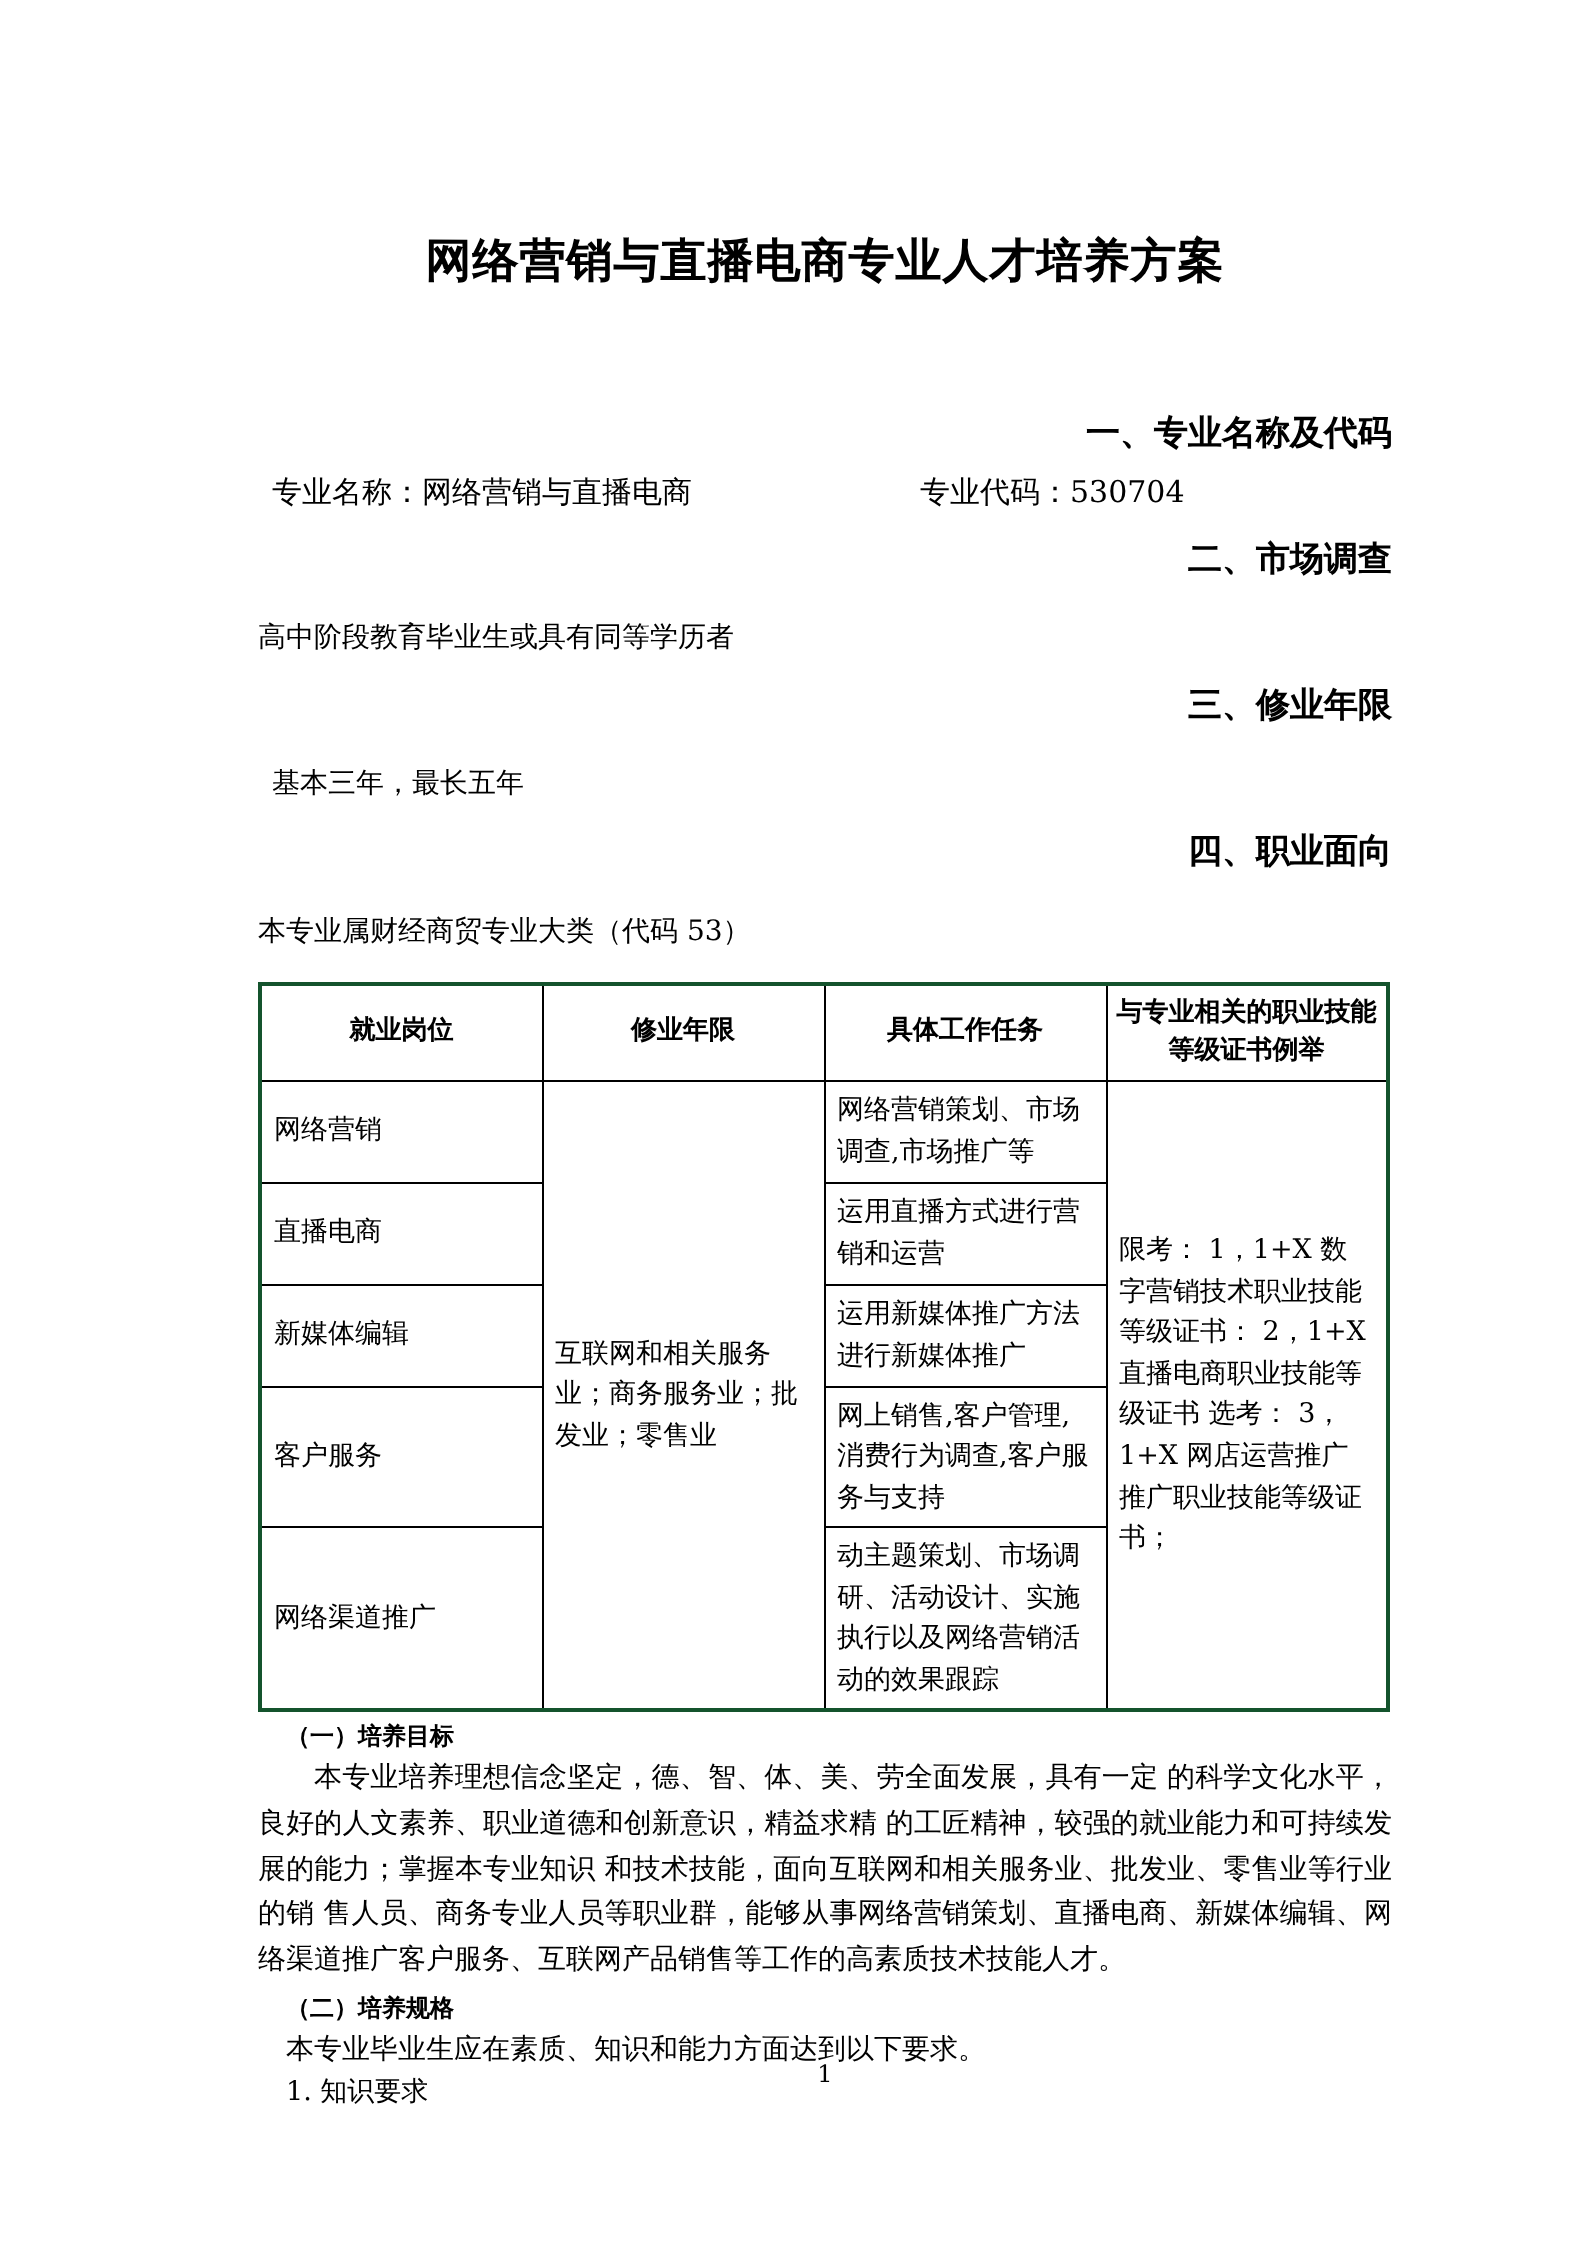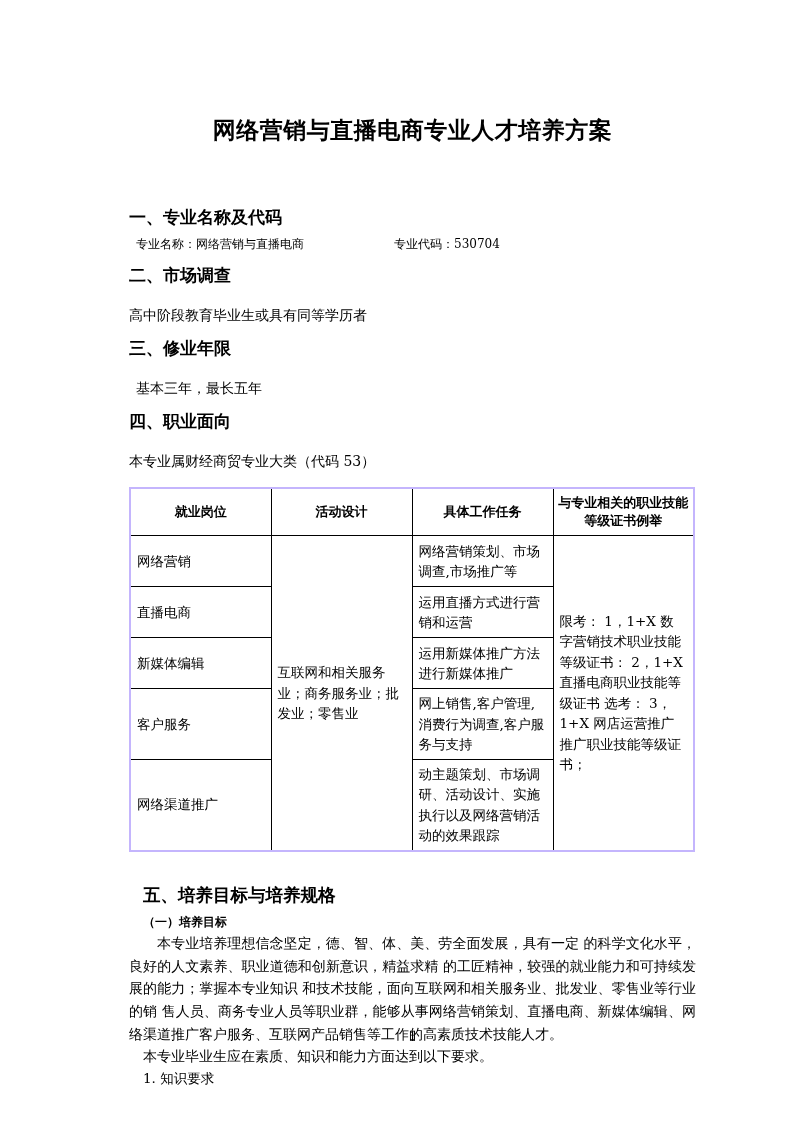--- a/index.html
+++ b/index.html
@@ -39,36 +39,38 @@
     top: 205px;
     width: 567px;
   }
   h2.section {
     font-family: "DejaVu Sans", "Liberation Sans", sans-serif;
     font-weight: bold;
     font-size: 17px;
     margin: 0 0 4px 0;
     padding: 0;
     line-height: 1.5;
+    text-align: right;
   }
   .line {
     font-size: 14px;
     line-height: 1.55;
     margin: 16px 0 10px 0;
     padding: 0;
   }
   .line.ind {
     padding-left: 7px;
   }
   .namecode {
-    font-size: 12px;
+    font-size: 15px;
     margin: 0 0 10px 0;
     padding-left: 7px;
     display: flex;
     line-height: 1.55;
+    gap: 24px;
   }
   .namecode .code {
     margin-left: 90px;
   }
 
   
   table.job-table {
     border-collapse: collapse;
     margin-top: 14px;
     width: 566px;
@@ -84,21 +86,21 @@
   }
   table.job-table thead th {
     font-family: "DejaVu Sans", "Liberation Sans", sans-serif;
     font-weight: bold;
     text-align: center;
     font-size: 13px;
     line-height: 1.4;
     padding: 5px 4px;
   }
   table.job-table {
-    border: 2px solid #c4b5fd;
+    border: 2px solid #14532d;
   }
   td.col-post { width: 114px; height: 42px; }
   td.col-scope { width: 73px; text-align: left; }
   td.col-task  { width: 243px; }
   td.col-cert  { width: 132px; vertical-align: top; font-size: 13px; line-height: 1.62; }
   td.tall { height: 56px; }
   td.taller { height: 54px; }
 
   
   h3.sub {
@@ -161,21 +163,21 @@
     <h2 class="section">三、修业年限</h2>
     <p class="line ind">基本三年，最长五年</p>
 
     <h2 class="section">四、职业面向</h2>
     <p class="line">本专业属财经商贸专业大类（代码 53）</p>
 
     <table class="job-table">
       <thead>
         <tr>
           <th class="col-post">就业岗位</th>
-          <th class="col-scope">活动设计</th>
+          <th class="col-scope">修业年限</th>
           <th class="col-task">具体工作任务</th>
           <th class="col-cert">与专业相关的职业技能等级证书例举</th>
         </tr>
       </thead>
       <tbody>
         <tr>
           <td class="col-post">网络营销</td>
           <td class="col-scope" rowspan="5">互联网和相关服务业；商务服务业；批发业；零售业</td>
           <td class="col-task">网络营销策划、市场调查,市场推广等</td>
           <td class="col-cert" rowspan="5">限考：
@@ -196,25 +198,25 @@
           <td class="col-post tall">客户服务</td>
           <td class="col-task tall">网上销售,客户管理,消费行为调查,客户服务与支持</td>
         </tr>
         <tr>
           <td class="col-post taller">网络渠道推广</td>
           <td class="col-task taller">动主题策划、市场调研、活动设计、实施执行以及网络营销活动的效果跟踪</td>
         </tr>
       </tbody>
     </table>
 
-    <h2 class="section big">五、培养目标与培养规格</h2>
 
     <h3 class="sub">（一）培养目标</h3>
     <p class="para">本专业培养理想信念坚定，德、智、体、美、劳全面发展，具有一定 的科学文化水平，良好的人文素养、职业道德和创新意识，精益求精 的工匠精神，较强的就业能力和可持续发展的能力；掌握本专业知识 和技术技能，面向互联网和相关服务业、批发业、零售业等行业的销 售人员、商务专业人员等职业群，能够从事网络营销策划、直播电商、新媒体编辑、网络渠道推广客户服务、互联网产品销售等工作的高素质技术技能人才。</p>
 
+    <h3 class="sub">（二）培养规格</h3>
     <p class="para noind">本专业毕业生应在素质、知识和能力方面达到以下要求。</p>
     <p class="small-line">1. 知识要求</p>
 
   </div>
 
   <div class="page-number">1</div>
 
 </div>
 
 </body></html>

